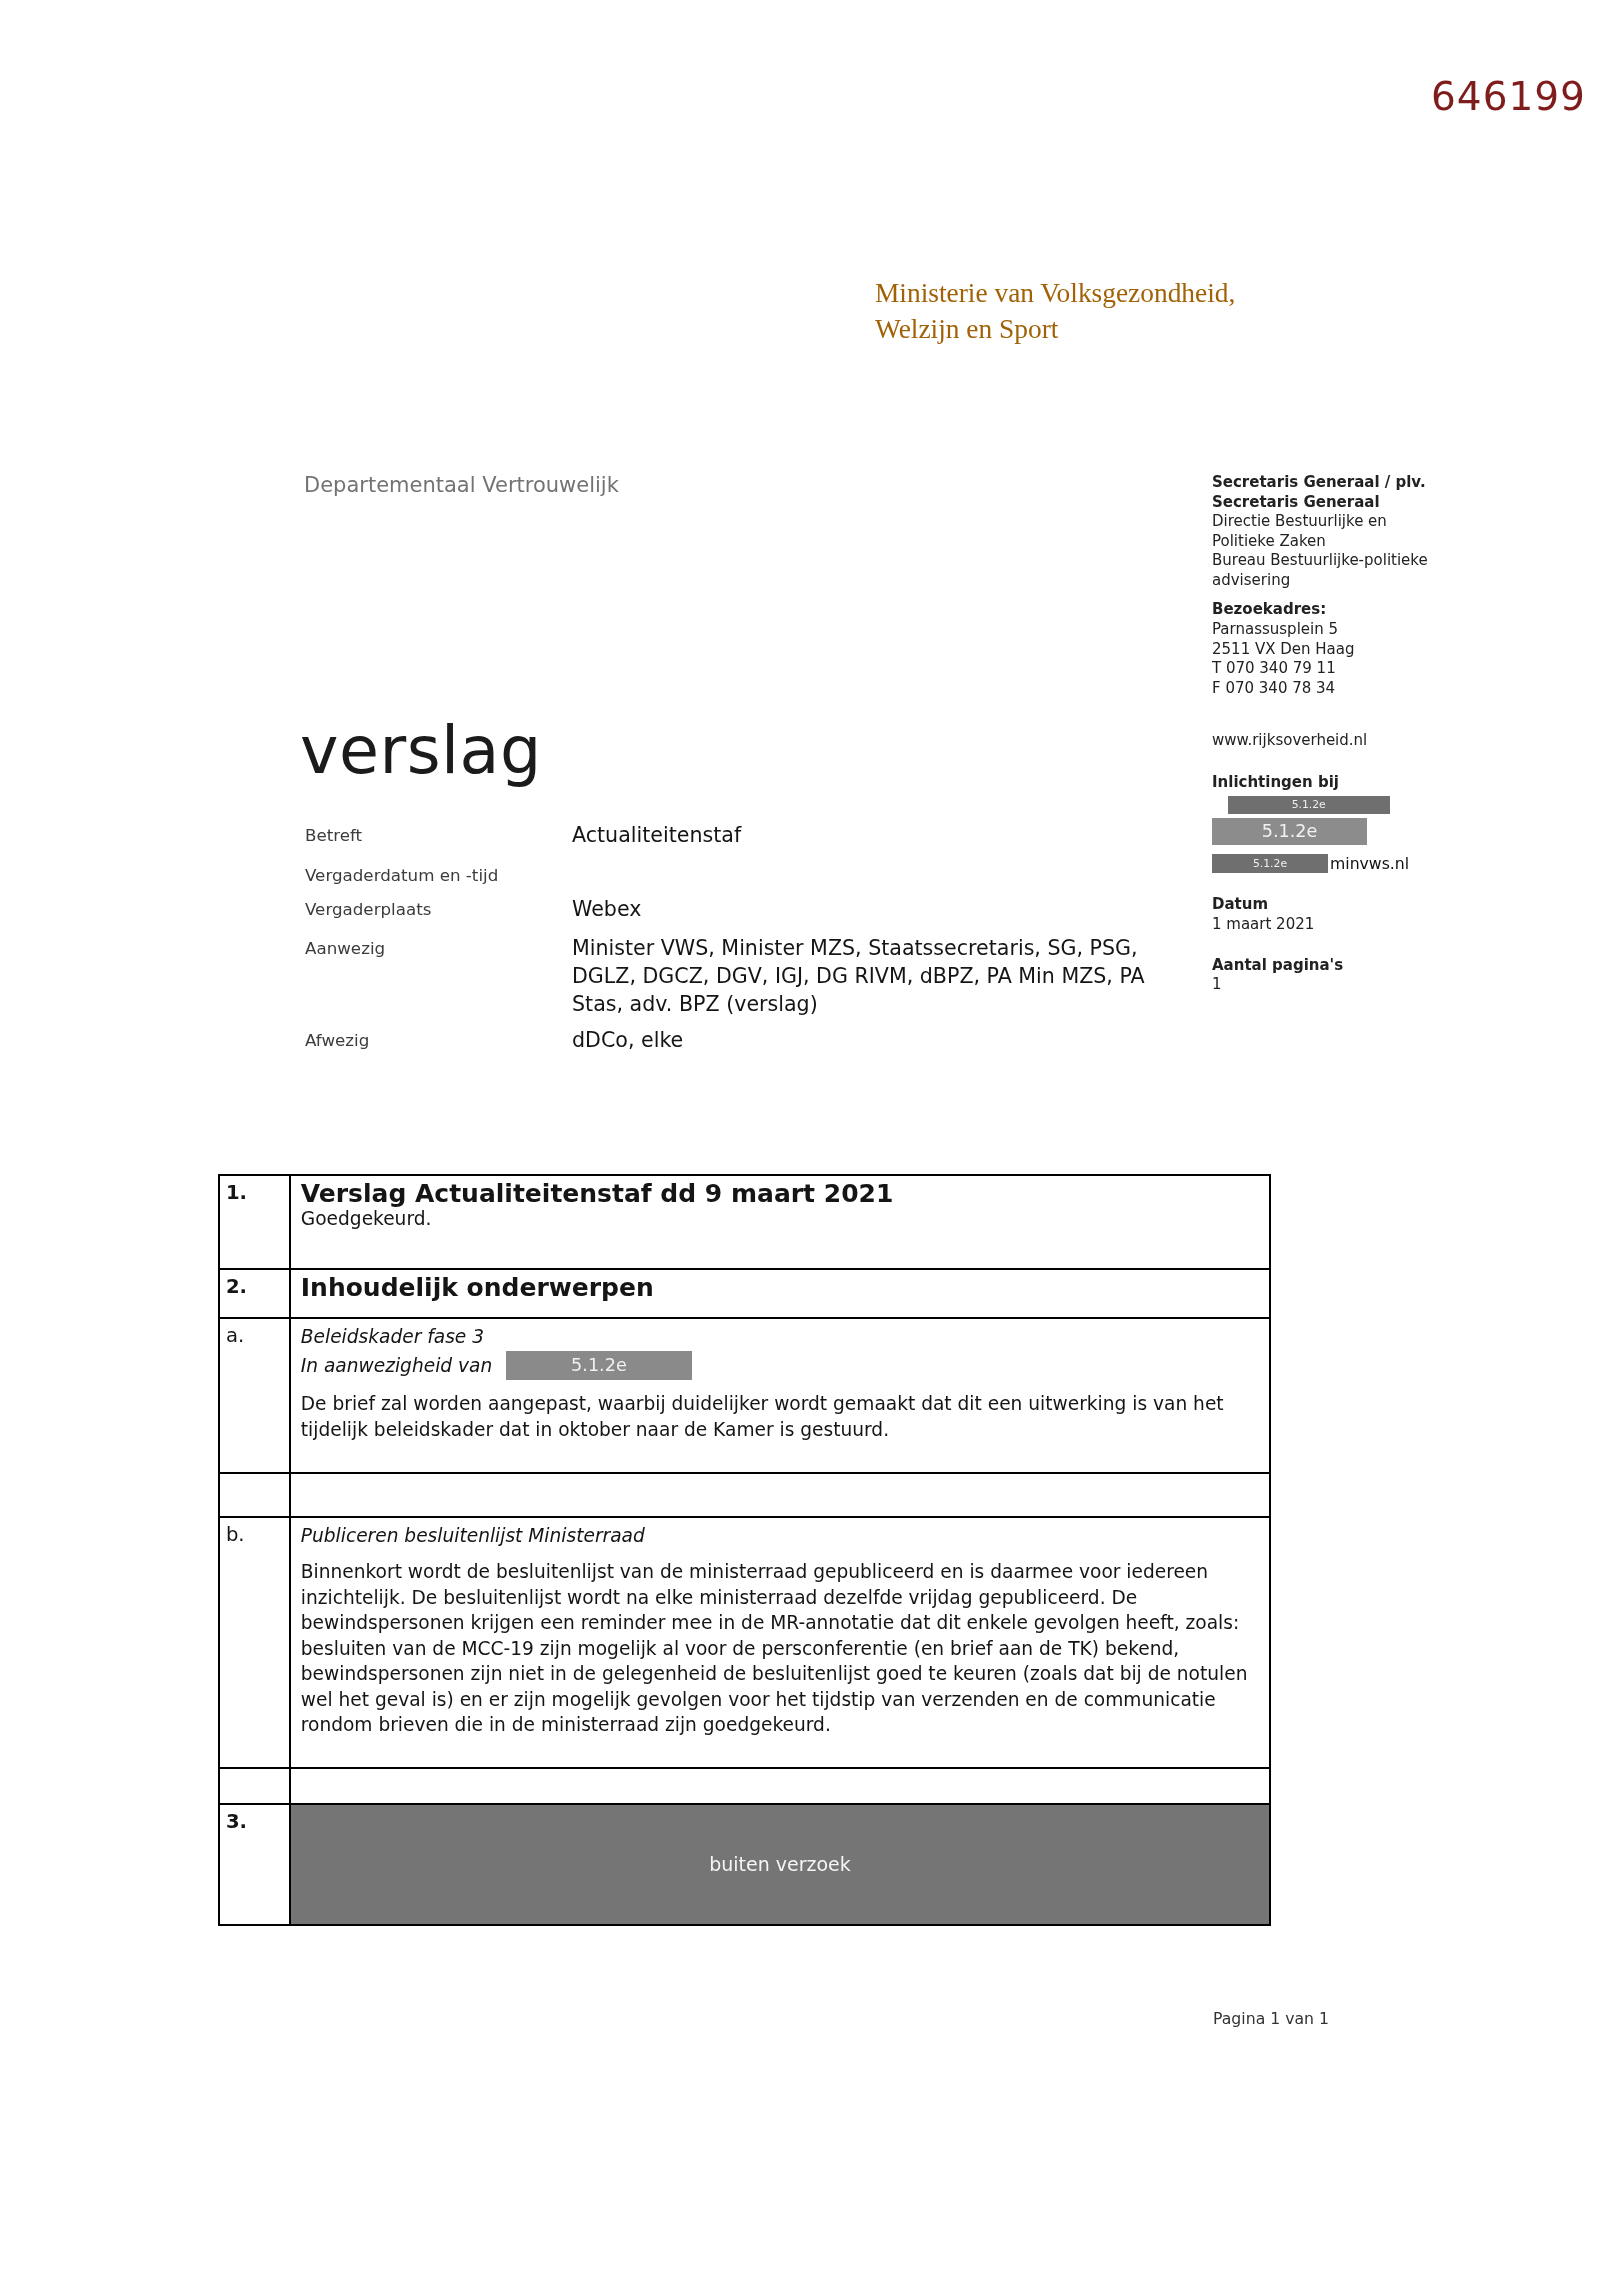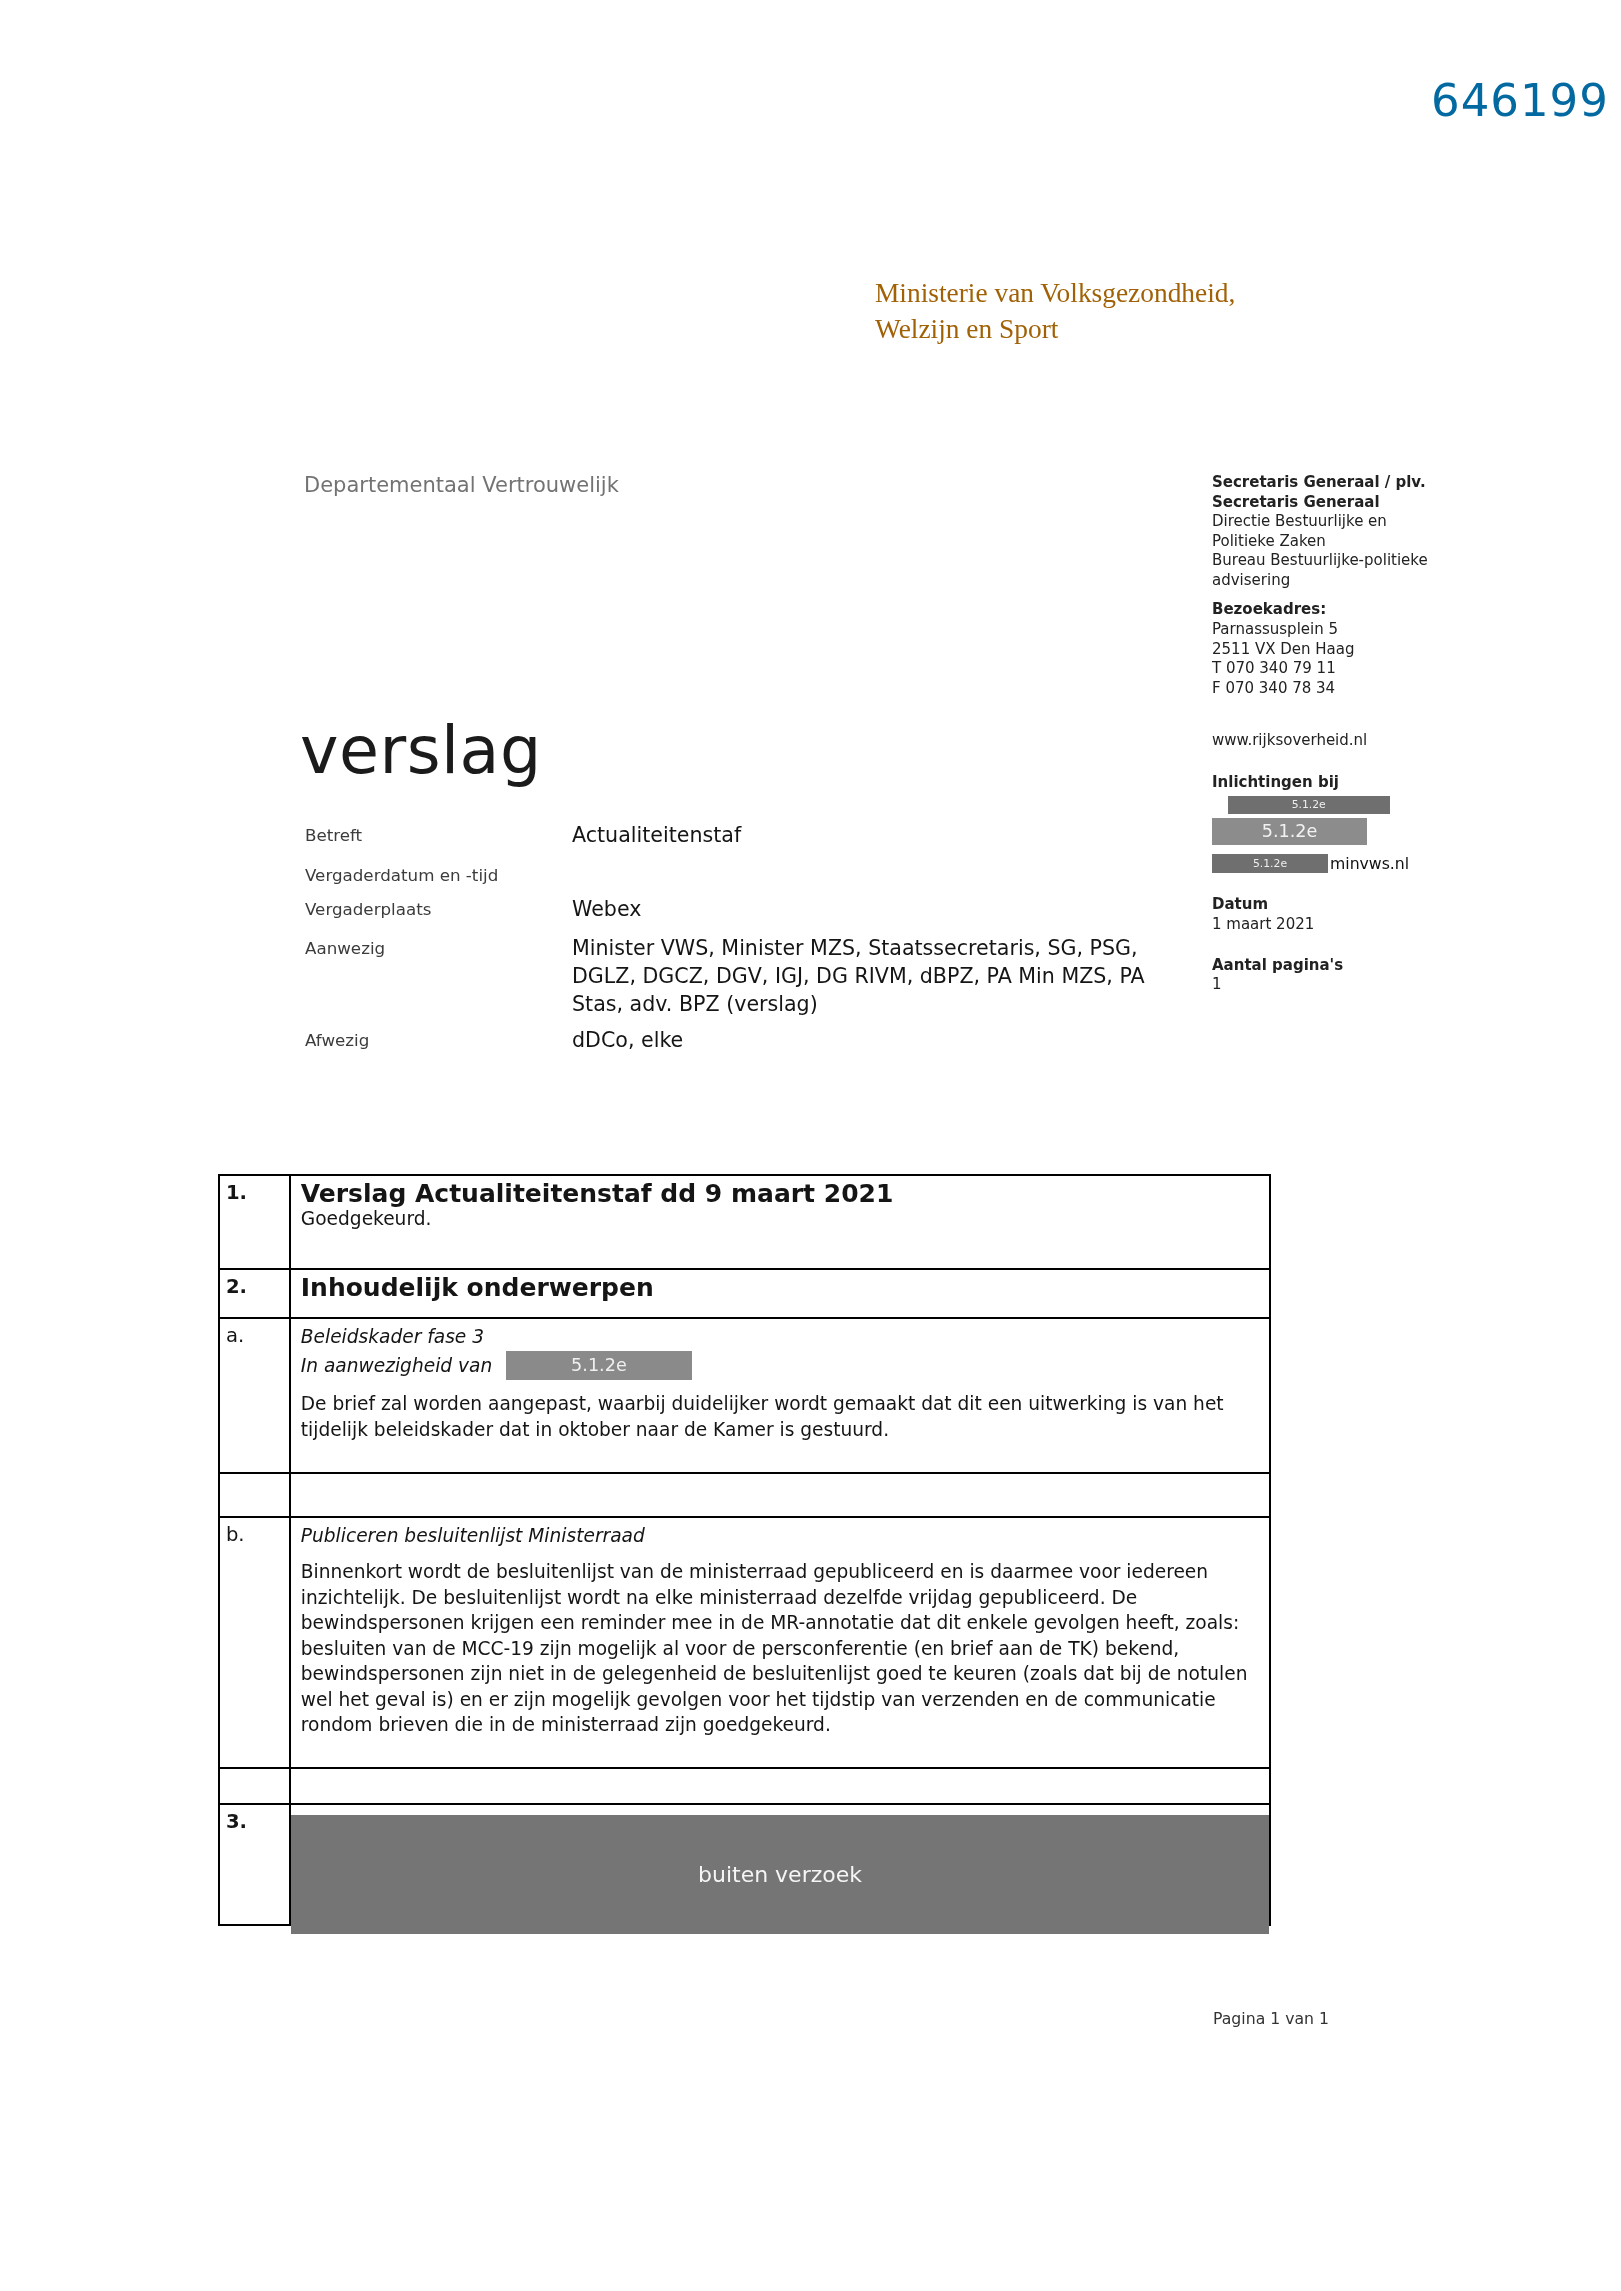--- a/index.html
+++ b/index.html
@@ -1,21 +1,21 @@
 <!DOCTYPE html>
 <html><head>
 <meta charset="utf-8">
 <style>
   * { margin:0; padding:0; box-sizing:border-box; }
   html,body { background:#ffffff; }
   .page {
     position:relative; width:1621px; height:2292px; background:#fff;
     font-family:"DejaVu Sans","Liberation Sans",sans-serif; color:#1a1a1a; overflow:hidden;
   }
-  .doc-number { position:absolute; top:74px; left:1431px; font-size:45px; color:#0369a1; letter-spacing:1px; }
+  .doc-number { position:absolute; top:74px; left:1431px; font-size:39px; color:#7f1d1d; letter-spacing:1px; }
   .ministry { position:absolute; top:275px; left:875px; font-family:"Liberation Serif","DejaVu Serif",serif; font-size:27.4px; line-height:1.32; color:#a16207; }
   .classification { position:absolute; top:473px; left:304px; font-size:21px; color:#737373;text-align:center; }
 
   .sidebar { position:absolute; top:473px; left:1212px; width:257px; font-size:15px; line-height:19.6px; color:#222; }
   .sidebar .b { font-weight:bold; }
   .sb-gap-s { height:9.8px; } .sb-gap-m { height:21.6px; } .sb-gap-l { height:33px; }
   .bar { display:flex; align-items:center; justify-content:center; color:#efefef; }
   .bar-small { width:162px; height:17.6px; background:#6f6f6f; font-size:10.8px; margin-left:15.7px; margin-top:3.9px; }
   .bar-big { width:155px; height:26.5px; background:#8c8c8c; font-size:17.6px; margin-top:4.9px; color:#f2f2f2; }
   .email-line { display:flex; align-items:center; margin-top:8.8px; }
@@ -35,21 +35,21 @@
   .trow:last-child { border-bottom:none; }
   .cnum { width:71px; flex:none; border-right:2px solid #000; padding:3.9px 5.9px; font-size:19.6px; }
   .cnum.bold { font-weight:bold; }
   .cbody { flex:1; padding:4.9px 9.8px; }
   .cbody.nopad { padding:0; }
   .t-bold { font-weight:bold; font-size:25px; }
   .t-italic { font-style:italic; }
   .presence-line { display:flex; align-items:center; margin-top:2px; }
   .redaction-inline { display:inline-flex; align-items:center; justify-content:center; width:186px; height:29px; background:#8a8a8a; color:#f0f0f0; font-size:17.6px; font-style:normal; margin-left:13.7px; }
   .para { margin-top:11px; }
-  .redaction-block { width:100%; height:100%; background:#757575; display:flex; align-items:center; justify-content:center; color:#f5f5f5; font-size:22px;margin-top:10px; }
+  .redaction-block { width:100%; height:100%; background:#757575; display:flex; align-items:center; justify-content:center; color:#f5f5f5; font-size:19px; }
 
   .footer { position:absolute; top:2009px; left:1213px; font-size:15.7px; color:#333; }
 </style>
 </head>
 <body>
 
 <div class="page">
 
   <div class="doc-number">646199</div>
 

